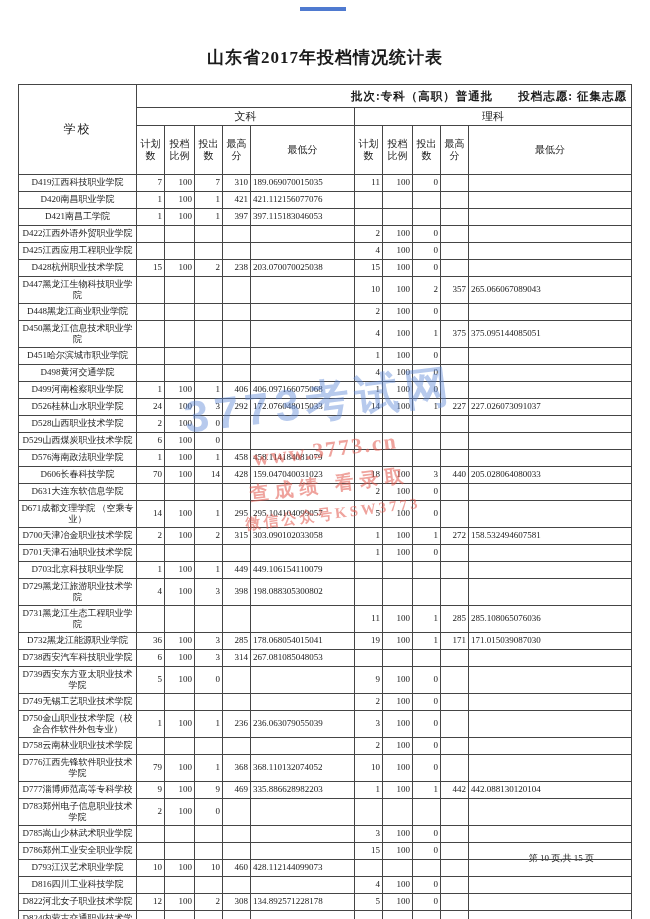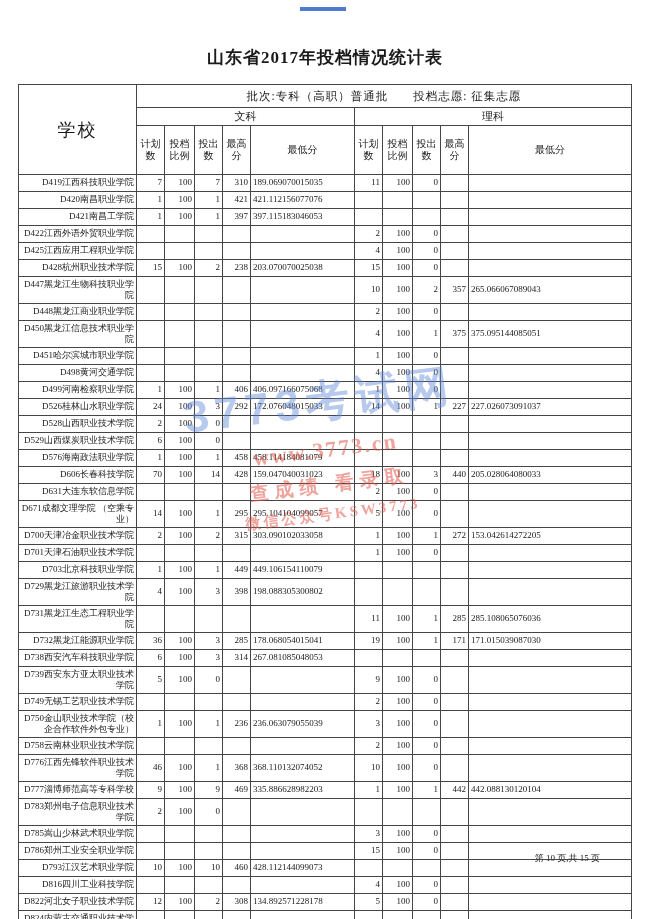--- a/index.html
+++ b/index.html
@@ -20,52 +20,52 @@
     text-align:center; font-size:17px; font-weight:bold;
     letter-spacing:1px;
   }
   .table-wrap { position:absolute; top:84px; left:18px; width:614px; z-index:2; }
   table {
     border-collapse:collapse; width:614px; table-layout:fixed;
     background:transparent;
   }
   th, td { border:1px solid #454545; }
   th { font-weight:normal; text-align:center; vertical-align:middle; }
-  th.school-h { font-size:18px; letter-spacing:2px; }
+  th.school-h { font-size:12px; letter-spacing:2px; }
   th.batch {
-    text-align:center; font-size:11.5px; font-weight:normal;
-    padding:3px 12px; height:16px; letter-spacing:1px;
+    text-align:right; font-size:11.5px; font-weight:bold;
+    padding:3px 4px; height:16px; letter-spacing:1px;
   }
   th.group { font-size:11px; height:15px; }
   th.colh {
     font-size:10px; line-height:12px; padding:3px 1px;
     word-break:break-all; height:42px;
   }
   tbody td {
     font-size:9px; line-height:11.5px; padding:1.5px 2px;
     vertical-align:middle; height:13px; overflow:hidden;
   }
-  td.school { text-align:right; word-break:break-all; }
+  td.school { text-align:center; word-break:break-all; }
   td.num { text-align:right; }
   td.min { text-align:left; }
   .watermark {
     position:absolute; top:372px; left:30px; right:30px;
     text-align:center; transform:rotate(-7deg);
     pointer-events:none; z-index:5;
   }
   .wm-big {
     font-size:44px; font-weight:bold; letter-spacing:6px;
     color:rgba(96,138,214,0.45);
     font-family:"Liberation Sans","DejaVu Sans",sans-serif;
   }
   .wm-red-lg { font-size:22px; font-weight:bold; letter-spacing:2px; color:rgba(226,88,76,0.55); margin-top:6px; }
   .wm-red-md { font-size:19px; font-weight:bold; letter-spacing:6px; color:rgba(226,88,76,0.55); margin-top:9px; }
   .wm-red-sm { font-size:15px; font-weight:bold; letter-spacing:3px; color:rgba(226,88,76,0.55); margin-top:7px; }
   .footer {
-    position:absolute; top:852px; right:50px;
+    position:absolute; top:852px; right:56px;
     font-size:9px; color:#222;
   }
 </style>
 </head>
 <body>
 
 <div>
 
   <div class="scan-mark"></div>
 
@@ -360,21 +360,21 @@
             <td class="school">D700天津冶金职业技术学院</td>
             <td class="num">2</td>
             <td class="num">100</td>
             <td class="num">2</td>
             <td class="num">315</td>
             <td class="min">303.090102033058</td>
             <td class="num">1</td>
             <td class="num">100</td>
             <td class="num">1</td>
             <td class="num">272</td>
-            <td class="min">153.042614272205</td>
+            <td class="min">158.532494607581</td>
           </tr>
           <tr>
             <td class="school">D701天津石油职业技术学院</td>
             <td class="num"></td>
             <td class="num"></td>
             <td class="num"></td>
             <td class="num"></td>
             <td class="min"></td>
             <td class="num">1</td>
             <td class="num">100</td>
@@ -494,21 +494,21 @@
             <td class="num"></td>
             <td class="min"></td>
             <td class="num">2</td>
             <td class="num">100</td>
             <td class="num">0</td>
             <td class="num"></td>
             <td class="min"></td>
           </tr>
           <tr>
             <td class="school">D776江西先锋软件职业技术学院</td>
-            <td class="num">46</td>
+            <td class="num">79</td>
             <td class="num">100</td>
             <td class="num">1</td>
             <td class="num">368</td>
             <td class="min">368.110132074052</td>
             <td class="num">10</td>
             <td class="num">100</td>
             <td class="num">0</td>
             <td class="num"></td>
             <td class="min"></td>
           </tr>

